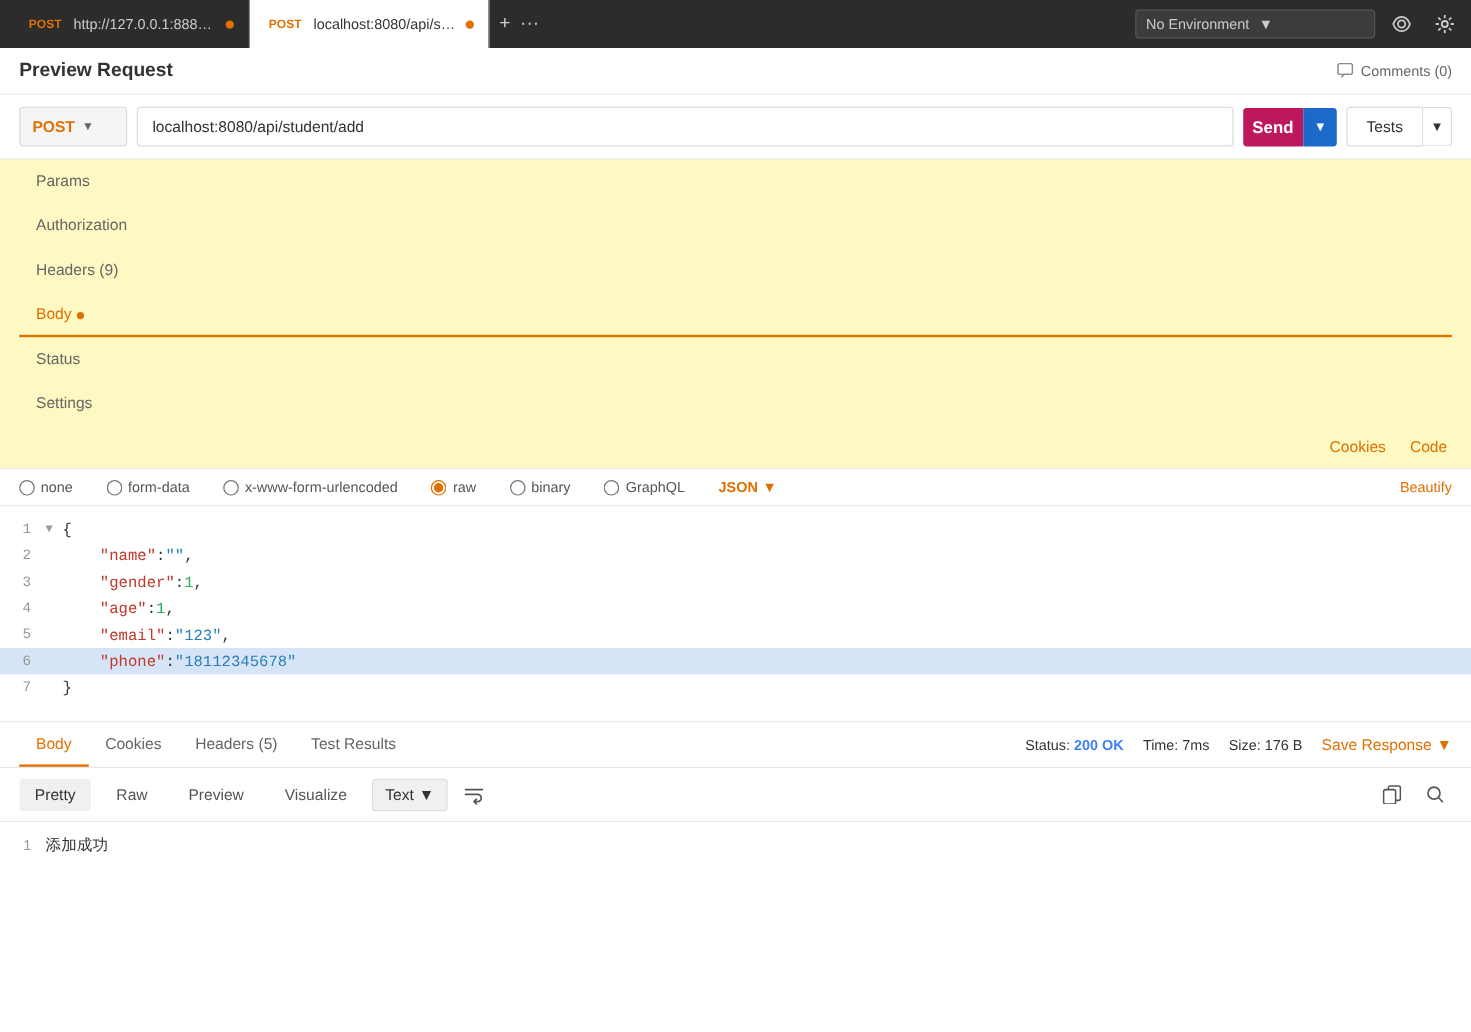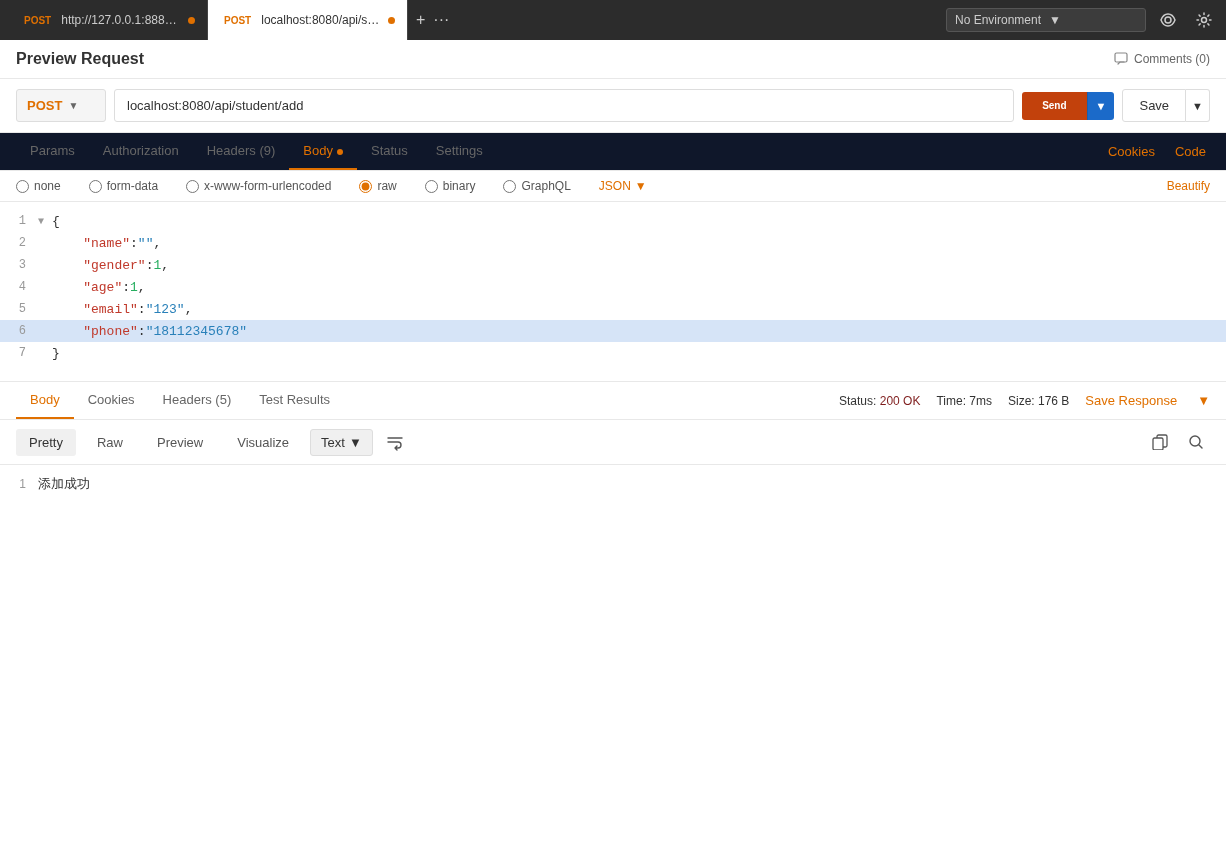--- a/index.html
+++ b/index.html
@@ -154,25 +154,25 @@
       font-size: 13px;
       color: #333;
       background: #fff;
       outline: none;
     }
     .send-btn-group {
       display: flex;
       align-items: stretch;
     }
     .send-btn {
-      background: #c2410c;
+      background: #be185d;
       color: #fff;
       border: none;
-      padding: 8px 20px;
-      font-size: 10px;
+      padding: 8px 8px;
+      font-size: 14px;
       font-weight: 600;
       cursor: pointer;
       border-radius: 3px 0 0 3px;
     }
     .send-btn-arrow {
       background: #1b6ac9;
       color: #fff;
       border: none;
       border-left: 1px solid #1460b0;
       padding: 8px 8px;
@@ -201,24 +201,24 @@
       border-left: none;
       padding: 8px 6px;
       cursor: pointer;
       border-radius: 0 3px 3px 0;
       font-size: 11px;
     }
 
     
     .req-tabs {
       display: flex;
-      align-items: center;
       border-bottom: 1px solid #e8e8e8;
-      background: #0f172a;
+      background: #fef9c3;
       padding: 0 16px;
+      flex-direction: column;
     }
     .req-tab {
       padding: 10px 14px;
       font-size: 13px;
       color: #666;
       cursor: pointer;
       border-bottom: 2px solid transparent;
       white-space: nowrap;
     }
     .req-tab.active {
@@ -263,21 +263,21 @@
       font-size: 12px;
       color: #555;
       cursor: pointer;
     }
     .radio-option input[type=radio] { accent-color: #e07000; cursor: pointer; }
     .json-dropdown {
       display: flex;
       align-items: center;
       gap: 4px;
       color: #e07000;
-      font-weight: 400;
+      font-weight: 700;
       font-size: 12px;
       cursor: pointer;
     }
     .beautify-btn {
       margin-left: auto;
       color: #e07000;
       font-size: 12px;
       cursor: pointer;
       font-weight: 500;
     }
@@ -340,25 +340,25 @@
       color: #e07000;
       border-bottom-color: #e07000;
     }
     .response-meta {
       margin-left: auto;
       display: flex;
       align-items: center;
       gap: 16px;
       font-size: 12px;
     }
-    .status-ok { color: #7f1d1d; font-weight: 400; }
+    .status-ok { color: #3b82f6; font-weight: 700; }
     .save-response-btn {
       display: flex;
       align-items: center;
-      gap: 20px;
+      gap: 4px;
       color: #e07000;
       font-size: 13px;
       font-weight: 500;
       cursor: pointer;
     }
 
     
     .resp-format-bar {
       display: flex;
       align-items: center;
@@ -510,21 +510,21 @@
   <div class="method-select">
     <span>POST</span>
     <span class="chevron">▼</span>
   </div>
   <input class="url-input" type="text" value="localhost:8080/api/student/add" style="">
   <div class="send-btn-group">
     <button class="send-btn">Send</button>
     <button class="send-btn-arrow">▼</button>
   </div>
   <div class="save-btn-group">
-    <button class="save-btn">Save</button>
+    <button class="save-btn">Tests</button>
     <button class="save-btn-arrow">▼</button>
   </div>
 </div>
 
 <div class="req-tabs">
   <div class="req-tab">Params</div>
   <div class="req-tab">Authorization</div>
   <div class="req-tab">Headers (9)</div>
   <div class="req-tab active">Body<span class="dot"></span></div>
   <div class="req-tab">Status</div>

